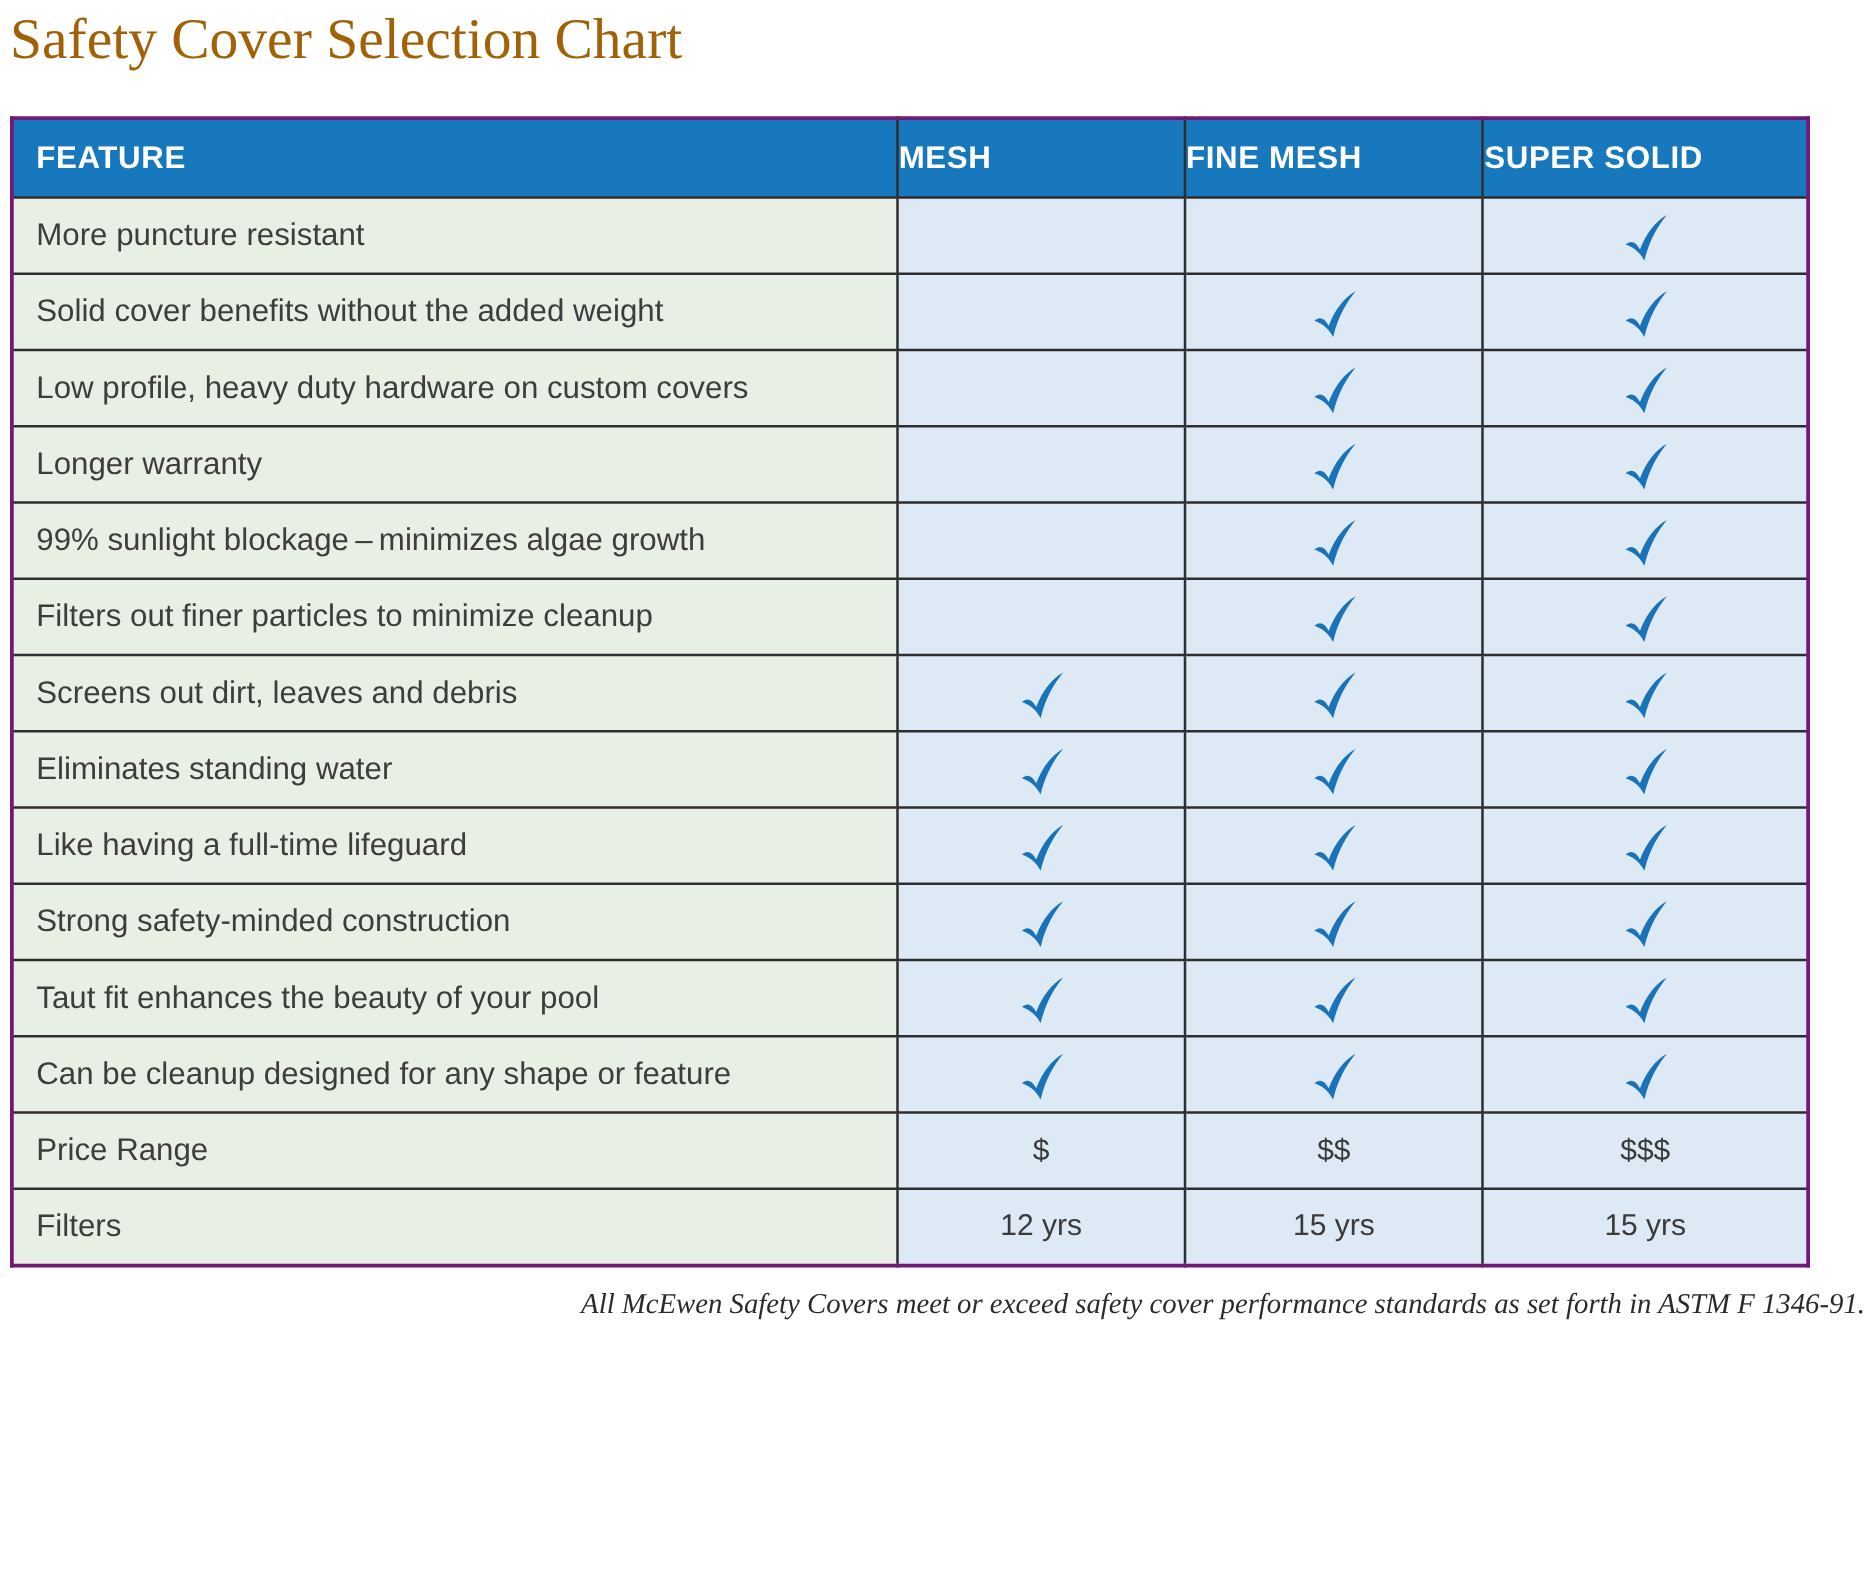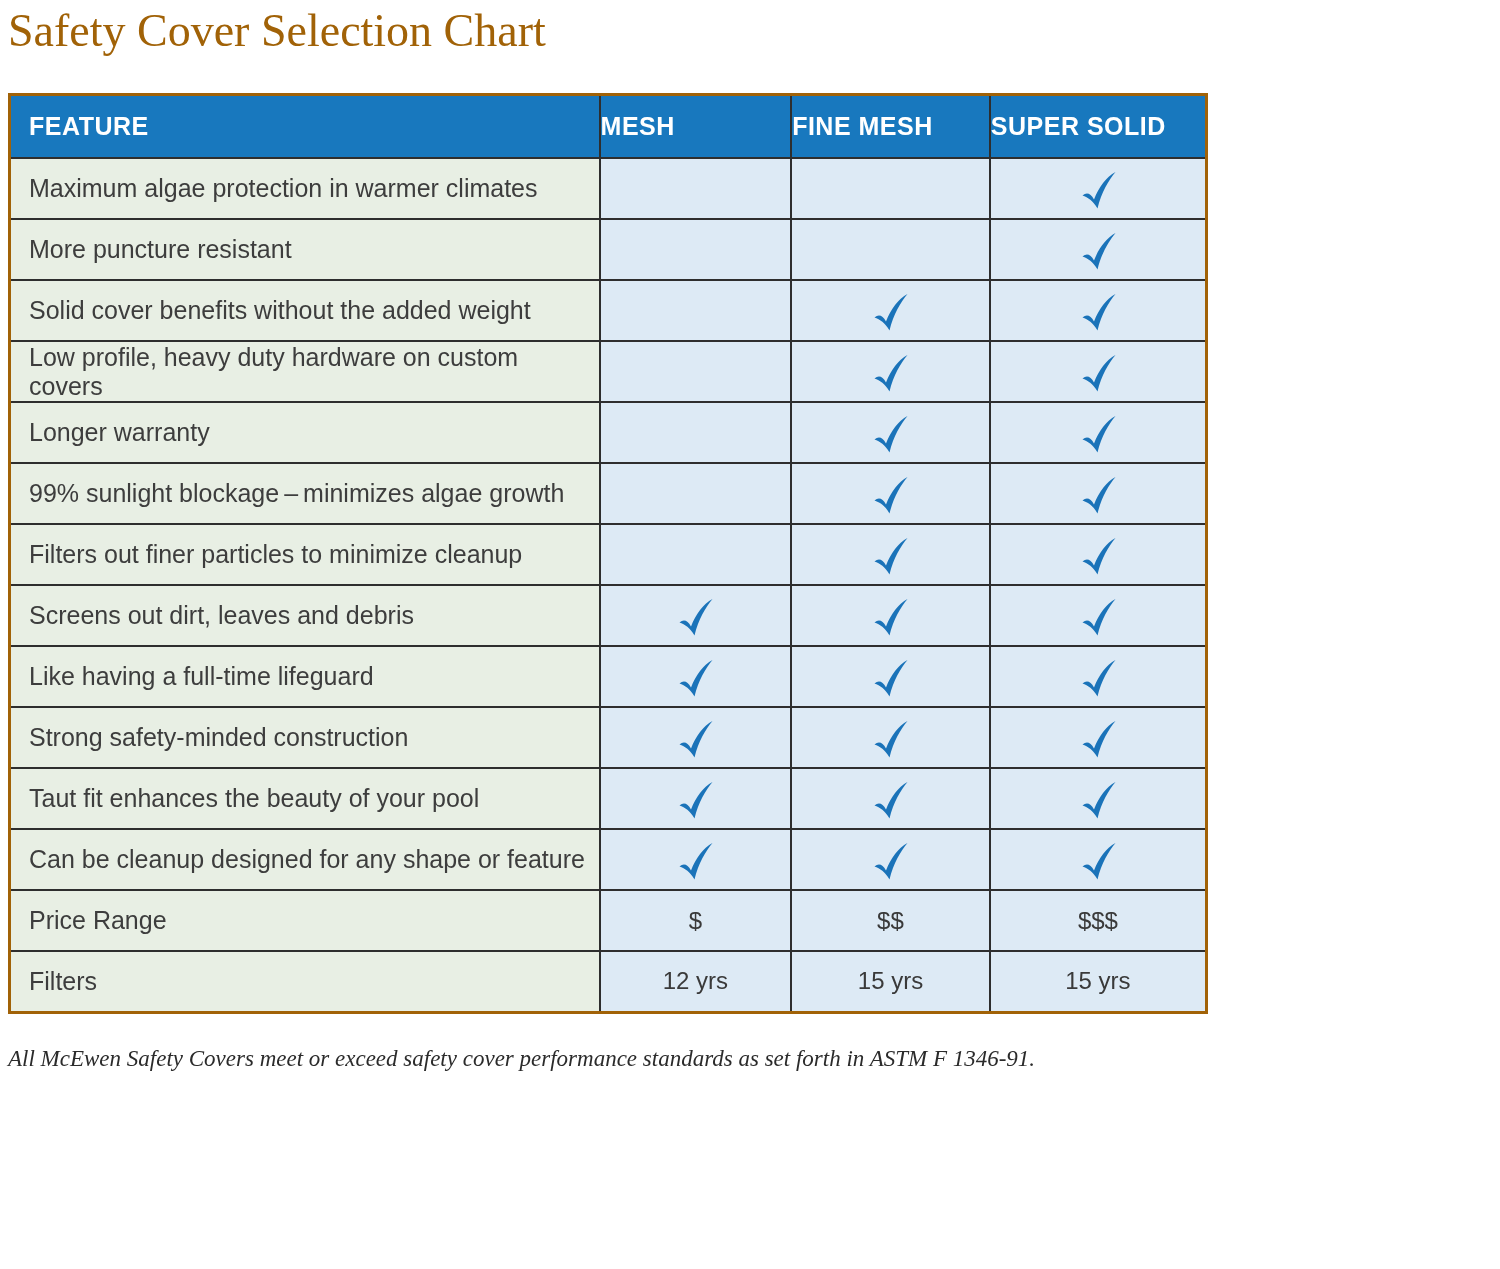--- a/index.html
+++ b/index.html
@@ -18,24 +18,24 @@
   .page-title {
     font-family: "Liberation Serif", serif;
     font-weight: normal;
     font-size: 46px;
     color: #a16207;
     margin: 0 0 14px 0;
     letter-spacing: 0px;
     line-height: 1.1;
   }
   table.chart {
-    width: 1200px;
+    width: 1440px;
     border-collapse: collapse;
     table-layout: fixed;
-    border: 3px solid #a16207;
+    border: 3px solid #701a75;
     margin-top: 36px;
   }
   th, td {
     border: 2px solid #2e2e2e;
     box-sizing: border-box;
     vertical-align: middle;
   }
   col.c-feature { width: 49.3%; }
   col.c-mesh    { width: 16.0%; }
   col.c-fine    { width: 16.6%; }
@@ -73,22 +73,22 @@
   }
   td.value-cell svg {
     display: block;
     margin: 2px auto 0 auto;
   }
   .footnote {
     font-family: "Liberation Serif", serif;
     font-style: italic;
     font-size: 23px;
     color: #2b2b2b;
-    text-align: left;
-    margin-top: 32px;
+    text-align: right;
+    margin-top: 16px;
   }
 </style>
 </head>
 <body>
 
 <div class="page">
 
   <h1 class="page-title">Safety Cover Selection Chart</h1>
 
   <table class="chart">
@@ -101,34 +101,20 @@
     <thead>
       <tr>
         <th class="feature-head">FEATURE</th>
         <th>MESH</th>
         <th>FINE MESH</th>
         <th>SUPER SOLID</th>
       </tr>
     </thead>
     <tbody>
         <tr>
-          <td class="feature-cell">Maximum algae protection in warmer climates</td>
-          <td class="value-cell"></td>
-          <td class="value-cell"></td>
-          <td class="value-cell">
-  <svg width="42" height="44" viewBox="0 0 42 44" aria-hidden="true">
-    <path fill="#1a73b9" d="M5.5 27.5
-      C 9.5 24.0, 13.5 25.0, 17.0 31.5
-      C 22.0 18.5, 29.5 9.0, 38.5 4.0
-      C 31.5 12.5, 24.5 24.0, 20.5 40.5
-      C 16.0 32.5, 11.0 29.5, 5.5 27.5 Z"></path>
-  </svg>
-</td>
-        </tr>
-        <tr>
           <td class="feature-cell">More puncture resistant</td>
           <td class="value-cell"></td>
           <td class="value-cell"></td>
           <td class="value-cell">
   <svg width="42" height="44" viewBox="0 0 42 44" aria-hidden="true">
     <path fill="#1a73b9" d="M5.5 27.5
       C 9.5 24.0, 13.5 25.0, 17.0 31.5
       C 22.0 18.5, 29.5 9.0, 38.5 4.0
       C 31.5 12.5, 24.5 24.0, 20.5 40.5
       C 16.0 32.5, 11.0 29.5, 5.5 27.5 Z"></path>
@@ -240,20 +226,50 @@
     <path fill="#1a73b9" d="M5.5 27.5
       C 9.5 24.0, 13.5 25.0, 17.0 31.5
       C 22.0 18.5, 29.5 9.0, 38.5 4.0
       C 31.5 12.5, 24.5 24.0, 20.5 40.5
       C 16.0 32.5, 11.0 29.5, 5.5 27.5 Z"></path>
   </svg>
 </td>
         </tr>
         <tr>
           <td class="feature-cell">Screens out dirt, leaves and debris</td>
+          <td class="value-cell">
+  <svg width="42" height="44" viewBox="0 0 42 44" aria-hidden="true">
+    <path fill="#1a73b9" d="M5.5 27.5
+      C 9.5 24.0, 13.5 25.0, 17.0 31.5
+      C 22.0 18.5, 29.5 9.0, 38.5 4.0
+      C 31.5 12.5, 24.5 24.0, 20.5 40.5
+      C 16.0 32.5, 11.0 29.5, 5.5 27.5 Z"></path>
+  </svg>
+</td>
+          <td class="value-cell">
+  <svg width="42" height="44" viewBox="0 0 42 44" aria-hidden="true">
+    <path fill="#1a73b9" d="M5.5 27.5
+      C 9.5 24.0, 13.5 25.0, 17.0 31.5
+      C 22.0 18.5, 29.5 9.0, 38.5 4.0
+      C 31.5 12.5, 24.5 24.0, 20.5 40.5
+      C 16.0 32.5, 11.0 29.5, 5.5 27.5 Z"></path>
+  </svg>
+</td>
+          <td class="value-cell">
+  <svg width="42" height="44" viewBox="0 0 42 44" aria-hidden="true">
+    <path fill="#1a73b9" d="M5.5 27.5
+      C 9.5 24.0, 13.5 25.0, 17.0 31.5
+      C 22.0 18.5, 29.5 9.0, 38.5 4.0
+      C 31.5 12.5, 24.5 24.0, 20.5 40.5
+      C 16.0 32.5, 11.0 29.5, 5.5 27.5 Z"></path>
+  </svg>
+</td>
+        </tr>
+        <tr>
+          <td class="feature-cell">Eliminates standing water</td>
           <td class="value-cell">
   <svg width="42" height="44" viewBox="0 0 42 44" aria-hidden="true">
     <path fill="#1a73b9" d="M5.5 27.5
       C 9.5 24.0, 13.5 25.0, 17.0 31.5
       C 22.0 18.5, 29.5 9.0, 38.5 4.0
       C 31.5 12.5, 24.5 24.0, 20.5 40.5
       C 16.0 32.5, 11.0 29.5, 5.5 27.5 Z"></path>
   </svg>
 </td>
           <td class="value-cell">

